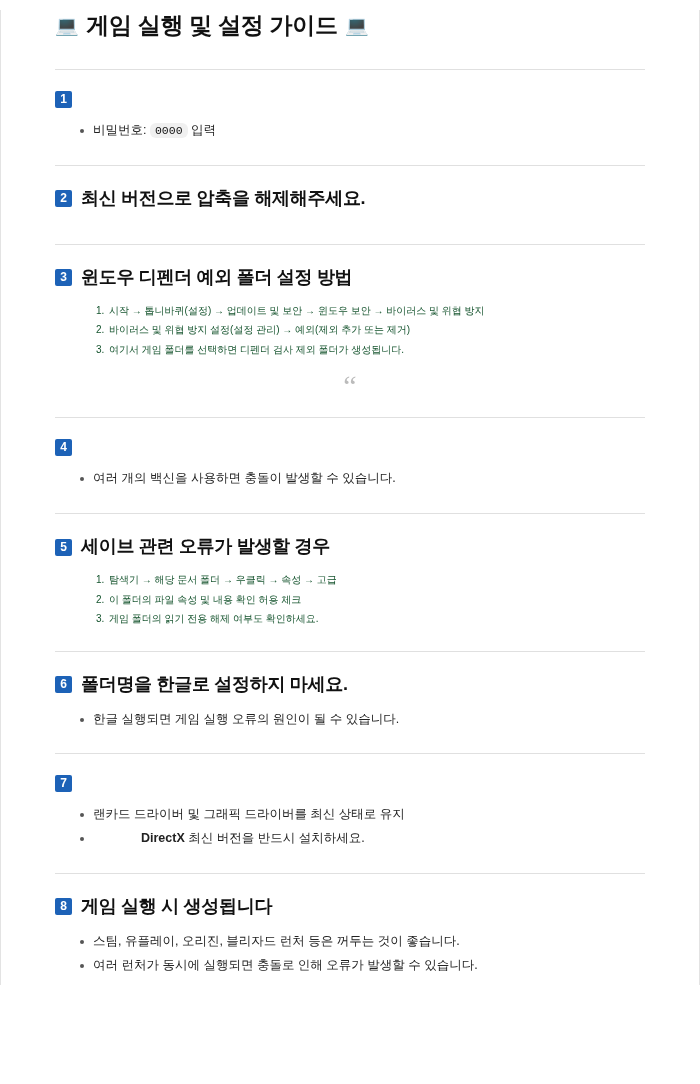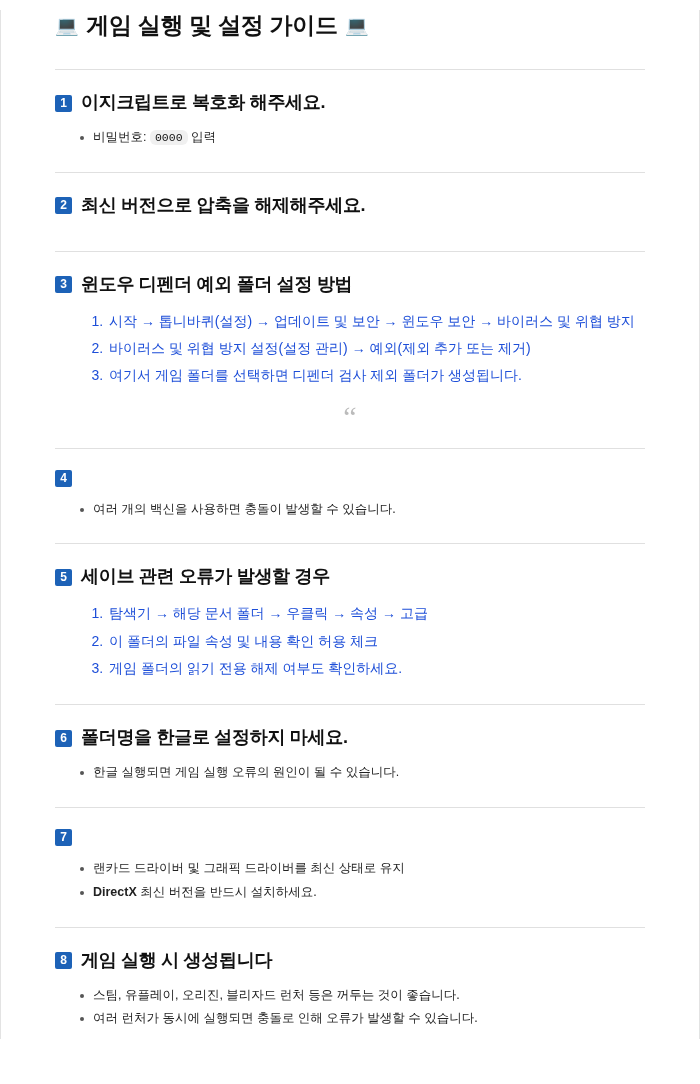--- a/index.html
+++ b/index.html
@@ -106,38 +106,38 @@
     top: 10px;
     width: 4px;
     height: 4px;
     border-radius: 50%;
     background: #555;
   }
 
   ol.steps {
     margin: 12px 0 0 0;
     padding-left: 52px;
-    font-size: 14px;
+    font-size: 10px;
     line-height: 1.95;
-    color: #1d4ed8;
+    color: #14532d;
   }
   ol.steps li {
     padding-left: 2px;
   }
 
   code.kbd {
     background: #f0f0f0;
     border-radius: 6px;
     padding: 1px 5px;
     font-family: "Liberation Mono", monospace;
     font-size: 11.5px;
     color: #111;
   }
 
-  .bold { font-weight: bold; }
+  .bold { font-weight: bold; margin-left: 48px; }
 
   .quote-block {
     margin: 18px 0 0 0;
     text-align: center;
     color: #666;
   }
   .quote-mark {
     font-size: 30px;
     line-height: 0.6;
     color: #bbb;
@@ -166,21 +166,20 @@
       <span class="emoji">💻</span>
       <span>게임 실행 및 설정 가이드</span>
       <span class="emoji">💻</span>
     </h1>
 
     <hr class="rule">
 
     <section class="step">
       <h2 class="step-title">
         <span class="num-badge">1</span>
-        <span>이지크립트로 복호화 해주세요.</span>
       </h2>
       <ul class="bullets">
         <li>
           <span>비밀번호: </span><code class="kbd">0000</code><span> 입력</span>
         </li>
       </ul>
     </section>
 
     <hr class="rule">
 

